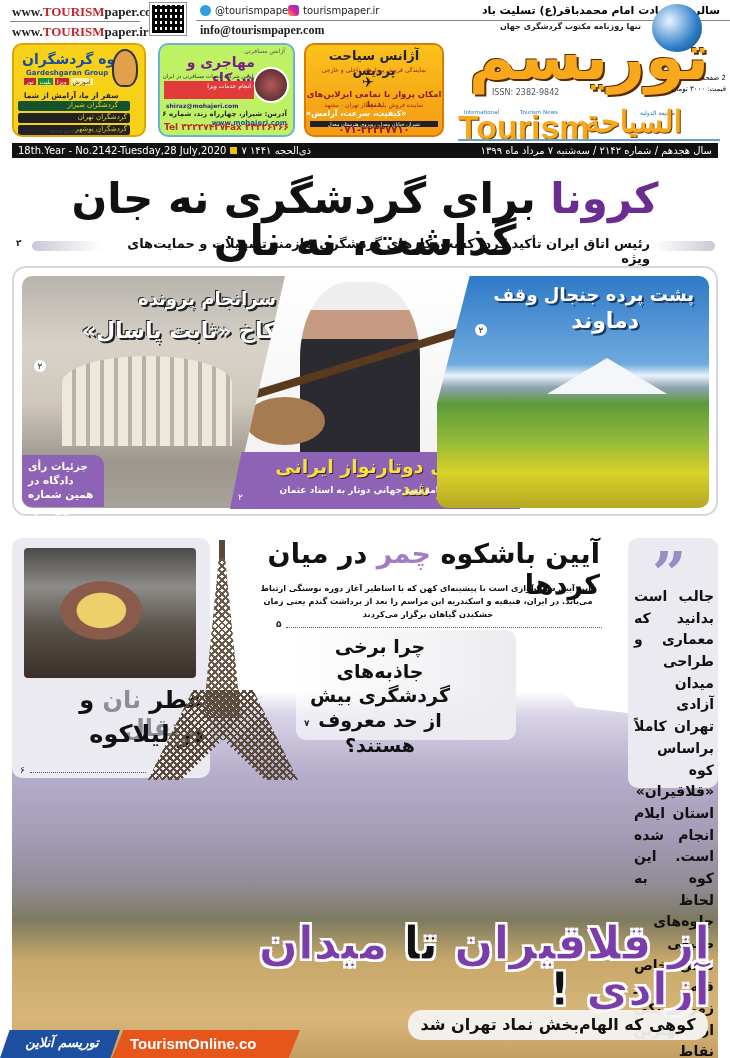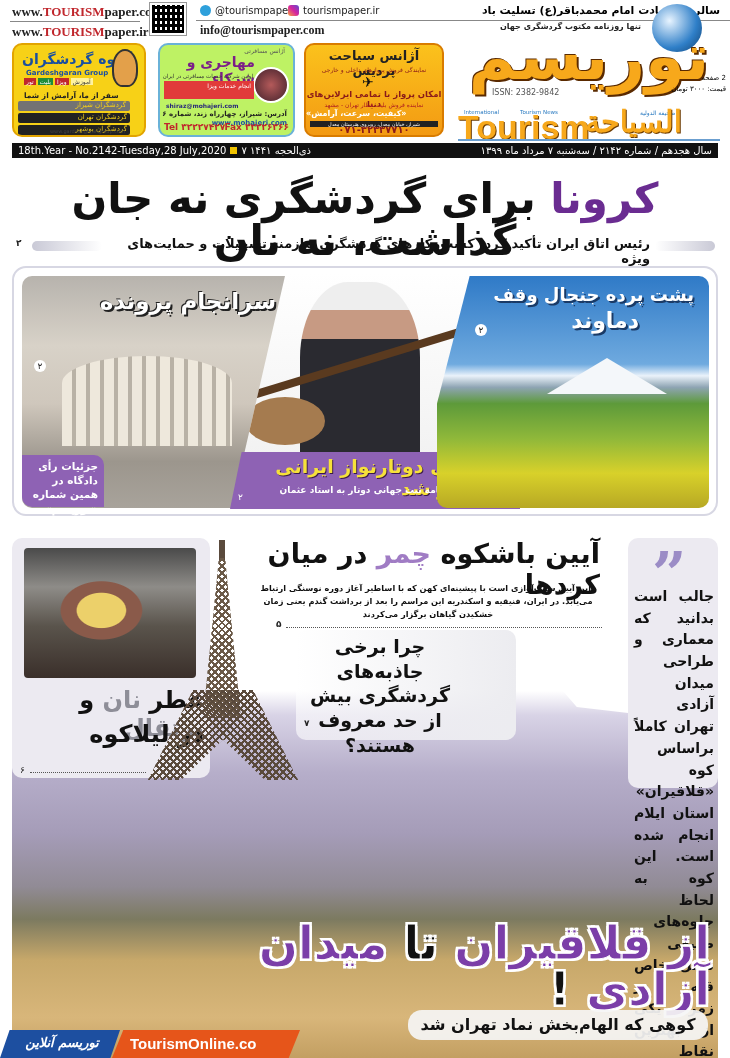--- a/index.html
+++ b/index.html
@@ -82,21 +82,21 @@
   <div style="position:absolute;left:12px;top:24px;font-size:7px;color:#1a4fa0;font-weight:bold;">Gardeshgaran Group</div>
   <div style="position:absolute;left:10px;top:33px;display:flex;gap:2px;">
     <span style="background:#c0272d;color:#fff;font-size:6px;padding:0 2px;">تور</span>
     <span style="background:#1e8c3a;color:#fff;font-size:6px;padding:0 2px;">بلیت</span>
     <span style="background:#c0272d;color:#fff;font-size:6px;padding:0 2px;">ویزا</span>
     <span style="background:#fff3a0;color:#333;font-size:6px;padding:0 2px;">آموزش</span>
   </div>
   <div style="position:absolute;right:6px;top:4px;width:26px;height:38px;border-radius:50% 50% 40% 40%;background:#e3a04a;border:2px solid #333;"></div>
   <div class="rtl" style="position:absolute;left:10px;top:46px;font-size:7.5px;font-weight:bold;color:#222;">سفر از ما، آرامش از شما</div>
   <div style="position:absolute;left:4px;top:56px;width:112px;">
-    <div class="rtl" style="background:#737373;color:#f7d117;font-size:7px;height:10px;margin-bottom:2px;border-radius:2px;padding:0 4px;">گردشگران شیراز</div>
+    <div class="rtl" style="background:#14532d;color:#f7d117;font-size:7px;height:10px;margin-bottom:2px;border-radius:2px;padding:0 12px;">گردشگران شیراز</div>
     <div class="rtl" style="background:#222;color:#f7d117;font-size:7px;height:10px;margin-bottom:2px;border-radius:2px;padding:0 3px;">گردشگران تهران</div>
     <div class="rtl" style="background:#222;color:#f7d117;font-size:7px;height:10px;border-radius:2px;padding:0 3px;">گردشگران بوشهر</div>
   </div>
   <div style="position:absolute;left:36px;bottom:1px;font-size:5px;color:#444;">www.gardeshgarangroup.com</div>
 </div>
 
 <div class="abs ad ad-blue" style="left:158px;top:43px;width:137px;height:94px;">
   <div class="rtl" style="position:absolute;right:8px;top:2px;font-size:6px;color:#555;">آژانس مسافرتی</div>
   <div class="rtl" style="position:absolute;right:38px;top:9px;font-size:14px;font-weight:bold;color:#7b1f88;">مهاجری و شرکاء</div>
   <div class="rtl" style="position:absolute;right:40px;top:28px;font-size:5.5px;color:#333;">اولین شرکت خدمات مسافرتی در ایران</div>
@@ -146,24 +146,25 @@
   <span>رئیس اتاق ایران تأکید کرد:</span><span style="font-weight:normal;font-weight:600;"> کسب‌وکارهای گردشگری نیازمند تسهیلات و حمایت‌های ویژه</span>
 </div>
 <div class="abs pill" style="left:32px;top:241px;width:70px;transform:scaleX(-1);"></div>
 <div class="abs pagenum" style="left:16px;top:238px;font-weight:bold;">۲</div>
 
 <div class="abs panel" style="left:12px;top:266px;width:706px;height:250px;"></div>
 
 <div class="abs photo" style="left:22px;top:276px;width:274px;height:232px;background:
   linear-gradient(180deg,#b7b3ad 0%,#d8d2c8 30%,#cfc7bc 55%,#9c968d 80%,#a8a39b 100%);">
   <div style="position:absolute;left:40px;top:80px;width:170px;height:90px;background:repeating-linear-gradient(90deg,#eee8dc 0 10px,#b9b2a6 10px 14px);border-radius:50% 50% 0 0/30% 30% 0 0;"></div>
-  <div class="rtl" style="position:absolute;right:20px;top:12px;font-size:23px;font-weight:bold;color:#fff;text-shadow:2px 2px 0 #222,-1px -1px 0 #222;">سرانجام پرونده</div>
+  <div class="rtl" style="position:absolute;right:20px;top:12px;font-size:18px;font-weight:bold;color:#fff;text-shadow:2px 2px 0 #222,-1px -1px 0 #222;">سرانجام پرونده</div>
+  <div class="rtl" style="position:absolute;right:20px;top:42px;font-size:22px;font-weight:bold;color:#fff;text-shadow:2px 2px 0 #222,-1px -1px 0 #222;">کاخ «ثابت پاسال»</div>
   <div class="pagenum" style="position:absolute;left:12px;top:84px;background:#fff;border-radius:50%;width:12px;height:12px;text-align:center;line-height:12px;">۲</div>
 </div>
-<div class="abs rtl purple-box" style="left:22px;top:455px;width:82px;height:52px;border-radius:0 10px 0 10px;font-size:10.5px;font-weight:bold;padding:4px 6px;line-height:1.35;text-align:right;">جزئیات رأی دادگاه در همین شماره «توریسم»</div>
+<div class="abs rtl purple-box" style="left:22px;top:455px;width:82px;height:52px;border-radius:0 10px 0 10px;font-size:10.5px;font-weight:bold;padding:4px 6px;line-height:1.35;text-align:left;">جزئیات رأی دادگاه در همین شماره «توریسم»</div>
 
 <div class="abs" style="left:240px;top:272px;width:255px;height:200px;background:linear-gradient(180deg,#fff 0%,#f1f1f1 100%);clip-path:polygon(18% 0,100% 0,82% 100%,0 100%);">
   <div style="position:absolute;left:60px;top:10px;width:120px;height:190px;background:linear-gradient(180deg,#eee 0 15%,#c79a83 15% 30%,#2a2a30 30%);border-radius:40% 40% 10% 10%;"></div>
   <div style="position:absolute;left:10px;top:120px;width:240px;height:8px;background:#5a3a1f;transform:rotate(-17deg);transform-origin:left center;"></div>
   <div style="position:absolute;left:5px;top:125px;width:80px;height:48px;background:#a57b4f;border-radius:50%;"></div>
 </div>
 <div class="abs purple-box" style="left:230px;top:452px;width:290px;height:57px;clip-path:polygon(4% 0,100% 0,100% 100%,0 100%);">
   <div class="rtl yellow-text" style="position:absolute;right:10px;top:3px;font-size:19px;">نغمه‌های دوتارنواز ایرانی عالم‌گیر شد</div>
   <div class="rtl" style="position:absolute;right:10px;top:33px;font-size:9px;font-weight:bold;color:#fff;">
     <span style="display:inline-block;width:6px;height:6px;background:#f6e13a;"></span>

